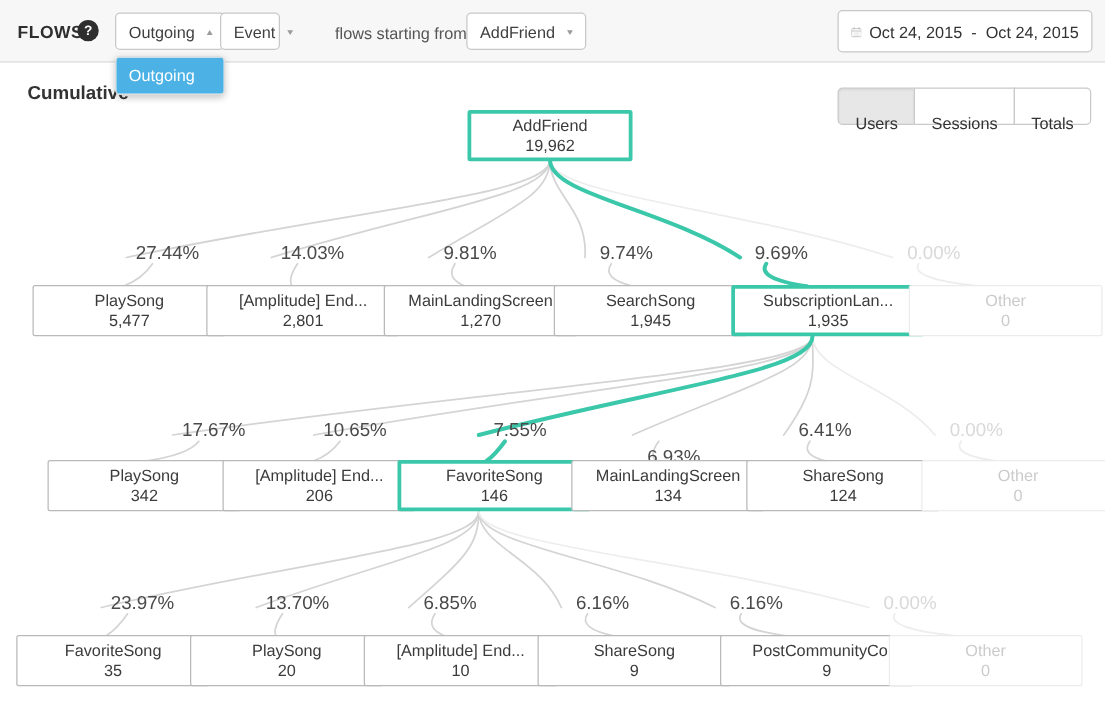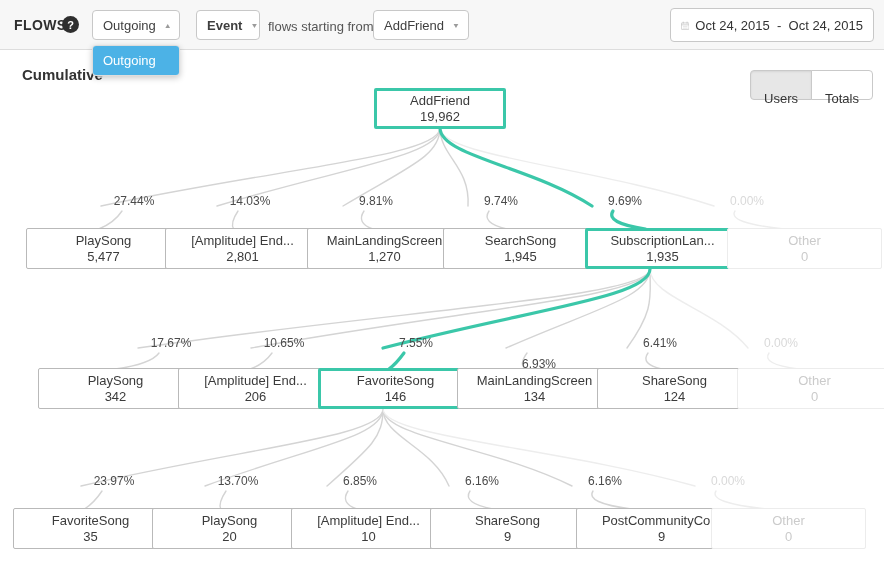--- a/index.html
+++ b/index.html
@@ -30,21 +30,21 @@
     display:flex;align-items:center;justify-content:center;cursor:pointer;
   }
   .hbtn{
     position:absolute;top:10px;height:30px;background:#fff;
     border:1px solid #c8c8c8;border-radius:4px;display:flex;align-items:center;
     justify-content:space-between;padding:0 10px;font-size:13px;color:#3f3f3f;
     cursor:pointer;
   }
   .caret{font-size:8px;color:#9b9b9b;margin-left:8px;transform:scaleY(.85);}
   #btn-direction{left:92px;width:88px;}
-  #btn-event{left:196px;width:64px;font-weight:bold;}
+  #btn-event{left:176px;width:48px;}
   .phrase{position:absolute;left:268px;top:19px;font-size:13px;color:#555;}
   #btn-startevent{left:373px;width:96px;}
   #btn-date{left:670px;top:8px;width:204px;height:34px;justify-content:flex-end;color:#333;}
   #btn-date svg{margin-right:6px;}
   #btn-date .date-text{white-space:pre;}
   
   #direction-menu{
     position:absolute;left:92px;top:45px;width:88px;background:#fff;
     border:1px solid #ddd;border-radius:4px;overflow:hidden;
     box-shadow:0 2px 6px rgba(0,0,0,.22);z-index:10;
@@ -72,21 +72,21 @@
     position:absolute;width:155px;height:41px;background:#fff;
     border:1px solid #b9b9b9;border-radius:2px;z-index:1;cursor:pointer;
     display:flex;flex-direction:column;align-items:center;justify-content:center;
     font-size:13px;color:#3b3b3b;line-height:16px;
   }
   .node .nname{max-width:124px;overflow:hidden;white-space:nowrap;}
   .node.hl{border:3px solid var(--teal);}
   .node.muted{border:1px solid #ececec;color:#cbcbcb;}
   #root-node{left:374px;top:88px;width:132px;}
   .pcts span{
-    position:absolute;width:90px;text-align:center;font-size:12px;color:#4a4a4a;z-index:1;
+    position:absolute;width:90px;text-align:center;font-size:15px;color:#4a4a4a;z-index:1;
   }
   .pcts span.muted-pct{color:#d9d9d9;}
   #pcts1 span{top:194px;} #pcts2 span{top:336px;} #pcts3 span{top:474px;}
   #pcts1 span:nth-child(1){left:89px;}  #pcts1 span:nth-child(2){left:205px;}
   #pcts1 span:nth-child(3){left:331px;} #pcts1 span:nth-child(4){left:456px;}
   #pcts1 span:nth-child(5){left:580px;} #pcts1 span:nth-child(6){left:702px;}
   #pcts2 span:nth-child(1){left:126px;} #pcts2 span:nth-child(2){left:239px;}
   #pcts2 span:nth-child(3){left:371px;} #pcts2 span:nth-child(4){left:494px;margin-top:21px;}
   #pcts2 span:nth-child(5){left:615px;} #pcts2 span:nth-child(6){left:736px;}
   #pcts3 span:nth-child(1){left:69px;}  #pcts3 span:nth-child(2){left:193px;}
@@ -251,20 +251,21 @@
   </div>
   <div class="node muted">
     <div class="nname">Other</div>
     <div class="nvalue">0</div>
   </div>
 </div>
 
 <div id="section-title">Cumulative</div>
 <div id="toggle">
   <div class="seg sel">Users</div>
+  <div class="seg">Sessions</div>
   <div class="seg">Totals</div>
 </div>
 
 <div id="hdr">
   <div class="flows-label">FLOWS</div>
   <div class="help-icon">?</div>
   <div class="hbtn" id="btn-direction">
     <span>Outgoing</span>
     <span class="caret">▲</span>
   </div>

